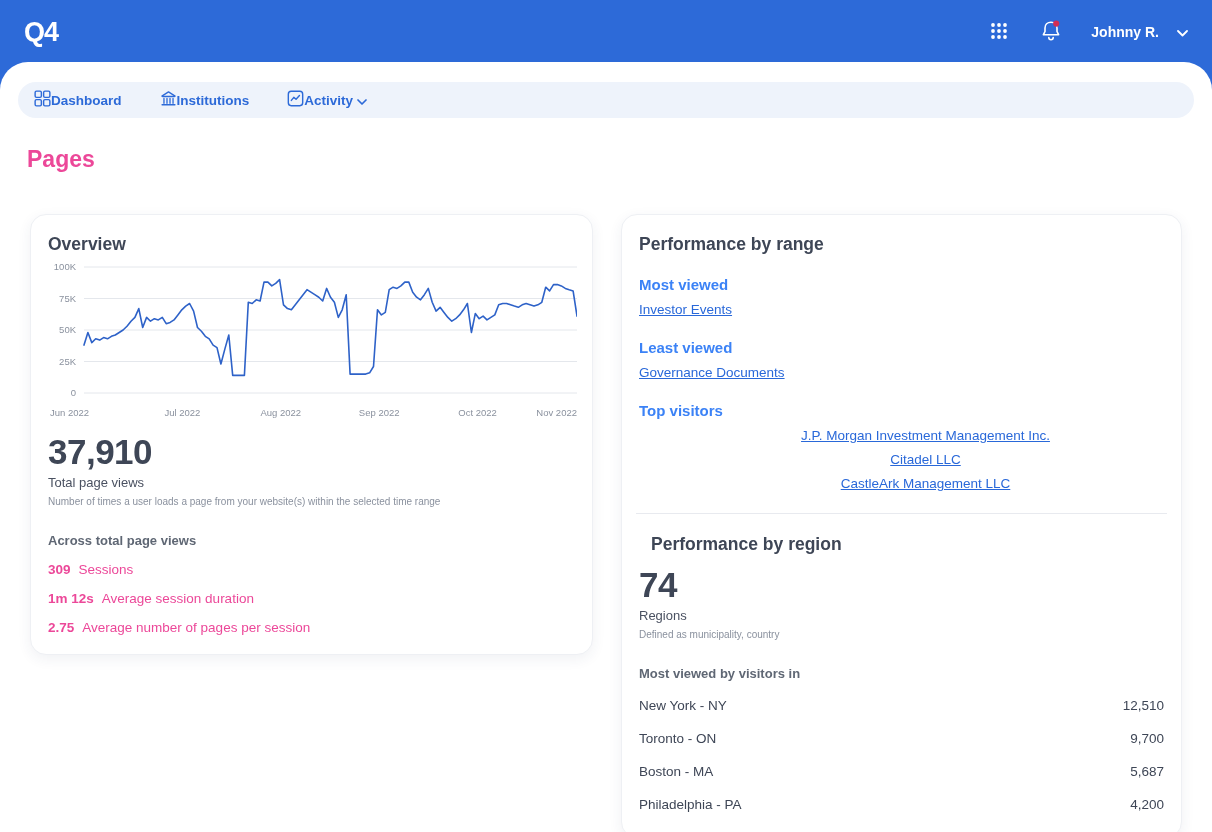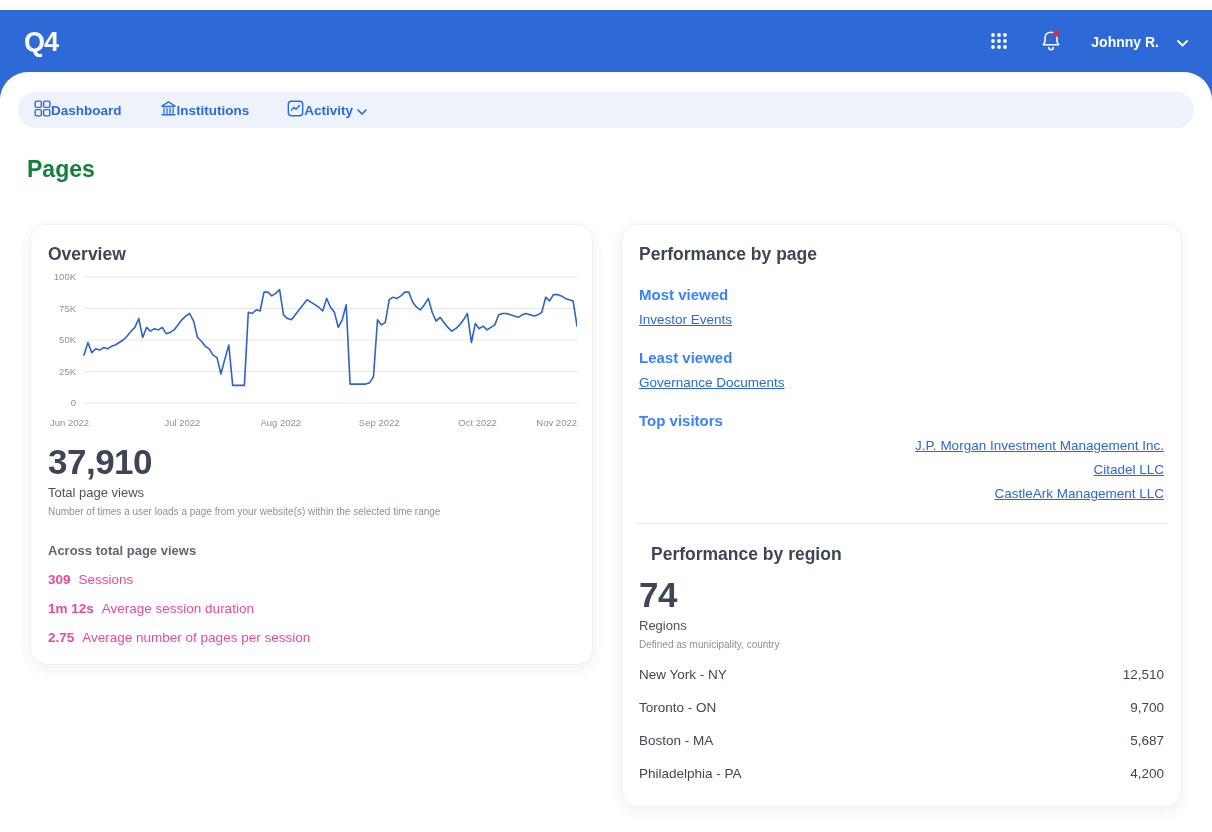--- a/index.html
+++ b/index.html
@@ -6,21 +6,21 @@
   html,body { width:1212px; height:832px; overflow:hidden; }
   body {
     font-family:"Liberation Sans","DejaVu Sans",sans-serif;
     background:#ffffff;
     color:#3e4656;
   }
   
   .header { background:#2d6ad8; height:92px; }
   .header-inner {
     height:64px; display:flex; align-items:center;
-    justify-content:space-between; padding:16px 24px;margin-top:10px;
+    justify-content:space-between; padding:16px 24px;
   }
   .logo {
     color:#ffffff; font-size:27px; font-weight:800; letter-spacing:-1px;
   }
   .header-right { display:flex; align-items:center; gap:26px; }
   .icon-btn { background:none; border:none; cursor:pointer; display:flex; align-items:center; position:relative; padding:2px; }
   .user-menu {
     display:flex; align-items:center; gap:18px; color:#ffffff;
     font-size:14px; font-weight:700; background:none; border:none; cursor:pointer;
   }
@@ -38,21 +38,21 @@
   .nav-item {
     display:flex; align-items:center; 
     color:#2d6ad8; font-size:13.5px; font-weight:700;
     background:none; border:none; cursor:pointer;
   }
   
   .page-head {
     display:flex; align-items:center; justify-content:space-between;
     margin:28px 10px 0 9px;
   }
-  .page-title { font-size:23px; font-weight:700; color:#15803d; }
+  .page-title { font-size:23px; font-weight:700; color:#ec4899; }
   .date-btn {
     display:flex; align-items:center; gap:12px;
     background:#ffffff; border:1.5px solid #3b7be8; border-radius:10px;
     height:42px; padding:0 15px 0 17px; cursor:pointer;
     font-family:inherit; font-size:14px; color:#3e4656; letter-spacing:.2px;
   }
   
   .content { display:flex; align-items:flex-start; gap:28px; margin:41px 12px 0 12px; }
   .card {
     background:#ffffff; border:1px solid #eef0f4; border-radius:16px;
@@ -75,21 +75,21 @@
   .across-label { font-size:13px; font-weight:700; color:#5f6774; margin-top:26px; }
   .stat-row { display:flex; gap:8px; margin-top:14px; font-size:13.5px; color:#ec4899; }
   .stat-val { font-weight:700; }
   
   .section { margin-top:21px; }
   .section-label { font-size:15px; font-weight:700; color:#3b82f6; }
   .link {
     display:inline-block; margin-top:9px; font-size:13.5px; color:#2968d9;
     text-decoration:underline; cursor:pointer;
   }
-  .link-stack { display:flex; flex-direction:column; align-items:flex-end;margin-left:48px; }
+  .link-stack { display:flex; flex-direction:column; align-items:center;margin-left:48px; }
   .divider { border:none; border-top:1px solid #e8eaef; margin:22px -3px 0; }
   .region-title { margin-top:20px;margin-left:12px; }
   .region-rows { margin-top:10px; }
   .region-row {
     display:flex; justify-content:space-between; align-items:center;
     font-size:13.5px; color:#3e4656; padding:6.5px 0; margin-top:5px;
   }
 </style>
 </head>
 <body>
@@ -226,21 +226,21 @@
         <span class="stat-val">1m 12s</span>
         <span>Average session duration</span>
       </div>
       <div class="stat-row">
         <span class="stat-val">2.75</span>
         <span>Average number of pages per session</span>
       </div>
     </div>
 
     <div class="card card-perf">
-      <h2 class="card-title">Performance by page</h2>
+      <h2 class="card-title">Performance by range</h2>
 
       <div class="section">
         <div class="section-label">Most viewed</div>
         <a class="link">Investor Events</a>
       </div>
 
       <div class="section">
         <div class="section-label">Least viewed</div>
         <a class="link">Governance Documents</a>
       </div>
@@ -255,20 +255,21 @@
       </div>
 
       <hr class="divider">
 
       <h2 class="card-title region-title">Performance by region</h2>
 
       <div class="big-number">74</div>
       <div class="big-label">Regions</div>
       <div class="big-desc">Defined as municipality, country</div>
 
+      <div class="across-label">Most viewed by visitors in</div>
 
       <div class="region-rows">
         <div class="region-row">
           <span>New York - NY</span>
           <span>12,510</span>
         </div>
         <div class="region-row">
           <span>Toronto - ON</span>
           <span>9,700</span>
         </div>

